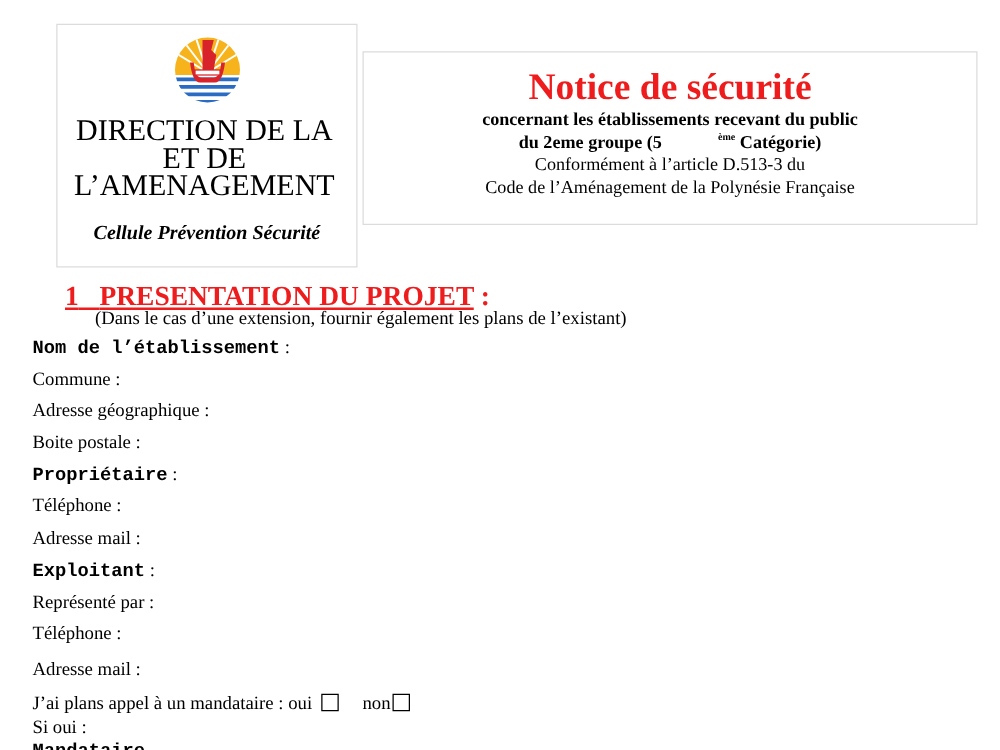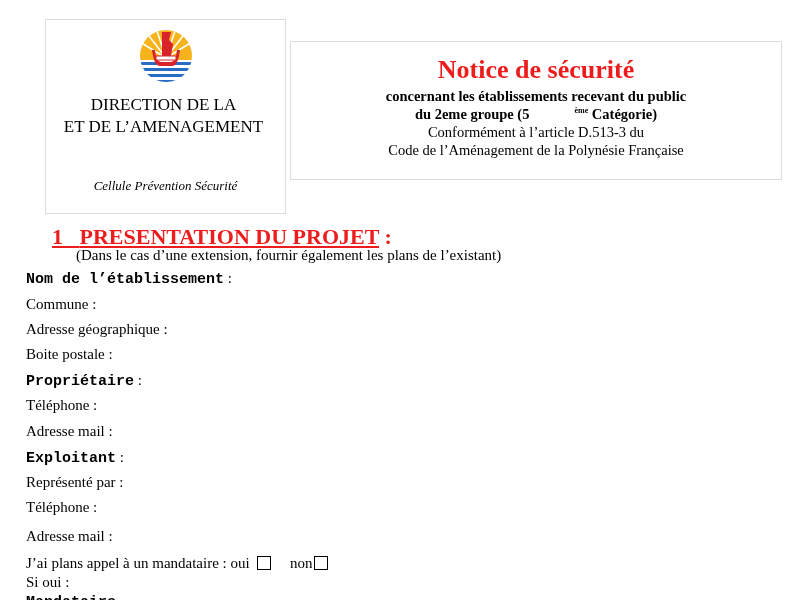--- a/index.html
+++ b/index.html
@@ -4,23 +4,23 @@
   <style>
     html, body { margin: 0; padding: 0; background: #ffffff; }
     body {
       width: 800px; height: 600px; overflow: hidden; position: relative;
       font-family: "Liberation Serif", "DejaVu Serif", serif; color: #000;
     }
     .box { position: absolute; border: 1px solid #dcdcdc; box-sizing: border-box; }
     #left-box { left: 45px; top: 19px; width: 241px; height: 195px; text-align: center; }
     #right-box { left: 290px; top: 41px; width: 492px; height: 139px; text-align: center; }
     .logo { position: absolute; left: 92px; top: 8px; width: 56px; height: 56px; }
-    .dir-title { position: absolute; left: 0; right: 4px; top: 74px; font-size: 17px; line-height: 22px; }
-    .cellule { position: absolute; left: 0; right: 0; top: 158px; font-size: 13px; font-weight: normal; font-style: italic; }
-    .notice-title { margin-top: 11px; font-size: 26px; font-weight: bold; color: #ee1c1c; line-height: 34px; }
+    .dir-title { position: absolute; left: 0; right: 4px; top: 74px; font-size: 24px; line-height: 22px; }
+    .cellule { position: absolute; left: 0; right: 0; top: 158px; font-size: 16px; font-weight: bold; font-style: italic; }
+    .notice-title { margin-top: 11px; font-size: 30px; font-weight: bold; color: #ee1c1c; line-height: 34px; }
     .sub { font-size: 14.5px; line-height: 18px; }
     .sub.b { font-weight: bold; }
     .sup { font-size: 8px; vertical-align: super; line-height: 0; padding-left: 45px; }
     .section { position: absolute; left: 52px; top: 224px; font-size: 22px; font-weight: bold; color: #ee1c1c; }
     .section .u { text-decoration: underline; }
     .section .colon { color: #ee1c1c; }
     .note { position: absolute; left: 76px; top: 247px; font-size: 15px; }
     .field { position: absolute; left: 26px; font-size: 15px; white-space: nowrap; }
     .field b { font-weight: bold; font-family: Liberation Mono, monospace; }
     .checkbox { display: inline-block; width: 14px; height: 14px; border: 1px solid #000; vertical-align: -2px; box-sizing: border-box; }

